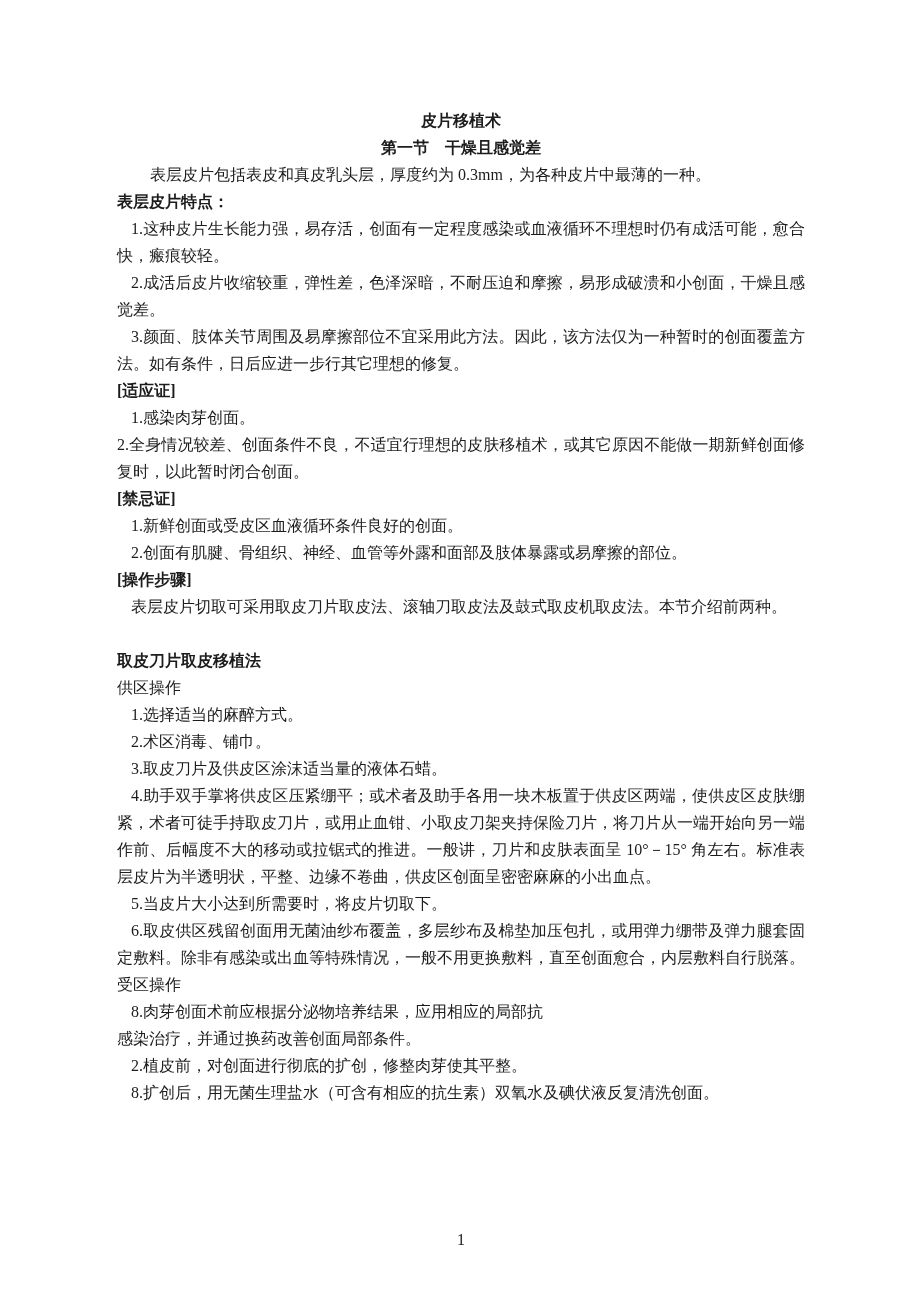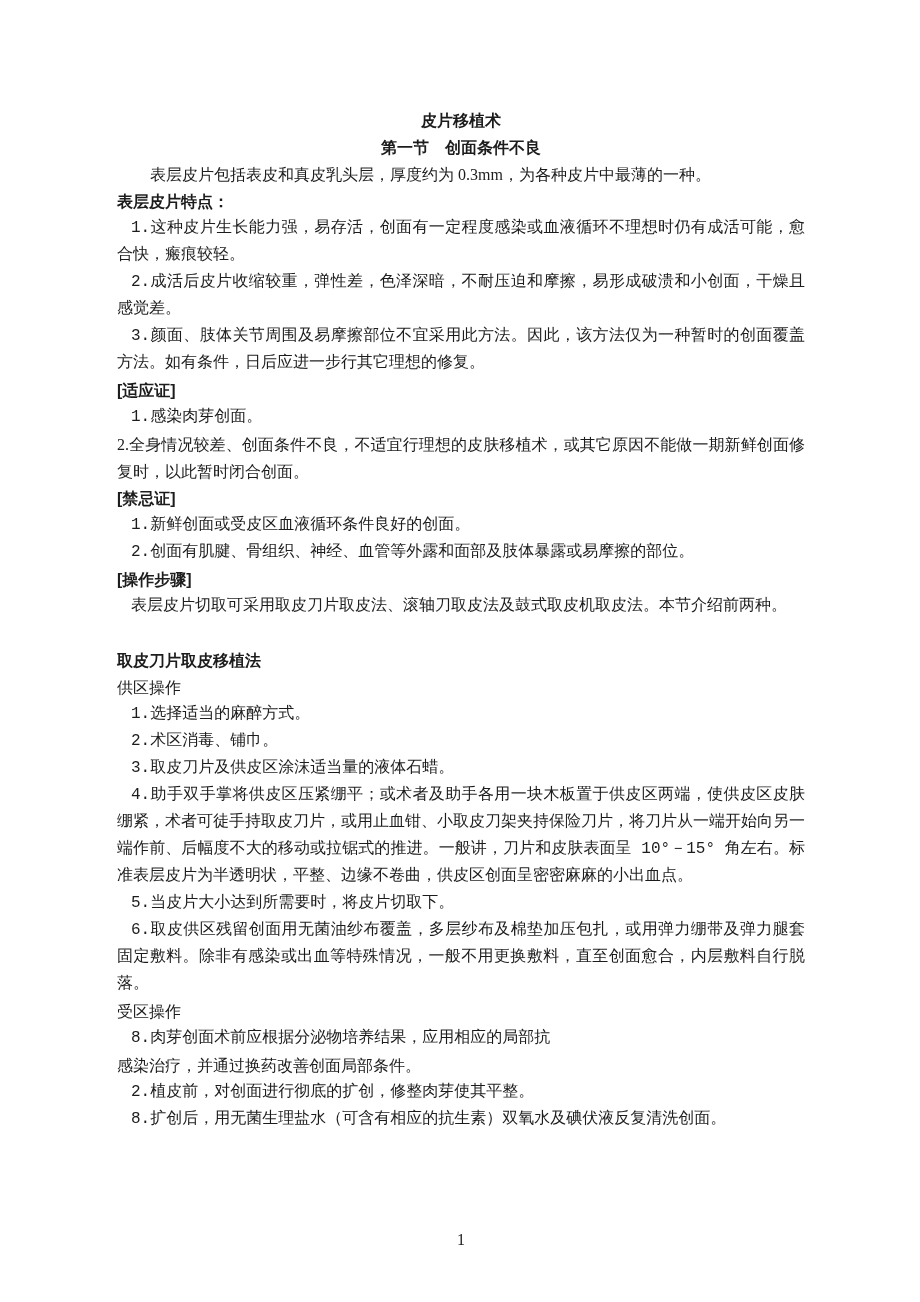--- a/index.html
+++ b/index.html
@@ -36,39 +36,38 @@
   }
   .doc-section {
     text-align: center;
     font-weight: 700;
     font-size: 19px;
     font-family: "Liberation Sans", "DejaVu Sans", sans-serif;
   }
   
   .h-left {
     font-weight: 700;
-    font-family: Liberation Sans, sans-serif;
+    font-family: Liberation Serif, serif;
   }
   
   .h-sub {
     font-weight: 400;
     margin-left: 21px;
     font-family: "Liberation Sans", "DejaVu Sans", sans-serif;
   }
   
   .p-intro {
     text-indent: 33px;
     text-align: justify;
   }
   
   .p-item {
     margin-left: 21px;
     text-indent: 14px;
     text-align: justify;
-    font-family: Liberation Mono, monospace;
   }
   
   .p-item-block {
     margin-left: 34px;
     text-align: justify;
   }
   
   .p-cont {
     margin-left: 21px;
     text-align: justify;
@@ -86,21 +85,21 @@
     line-height: 27px;
   }
 </style>
 </head>
 <body>
 
 <div class="page">
   <div class="content">
 
     <p class="doc-title">皮片移植术</p>
-    <p class="doc-section">第一节　创面条件不良</p>
+    <p class="doc-section">第一节　干燥且感觉差</p>
 
     <p class="p-intro">表层皮片包括表皮和真皮乳头层，厚度约为 0.3mm，为各种皮片中最薄的一种。</p>
 
     <p class="h-left">表层皮片特点：</p>
     <p class="p-item">1.这种皮片生长能力强，易存活，创面有一定程度感染或血液循环不理想时仍有成活可能，愈合快，瘢痕较轻。</p>
     <p class="p-item">2.成活后皮片收缩较重，弹性差，色泽深暗，不耐压迫和摩擦，易形成破溃和小创面，干燥且感觉差。</p>
     <p class="p-item">3.颜面、肢体关节周围及易摩擦部位不宜采用此方法。因此，该方法仅为一种暂时的创面覆盖方法。如有条件，日后应进一步行其它理想的修复。</p>
 
     <p class="h-left">[适应证]</p>
     <p class="p-item">1.感染肉芽创面。</p>

